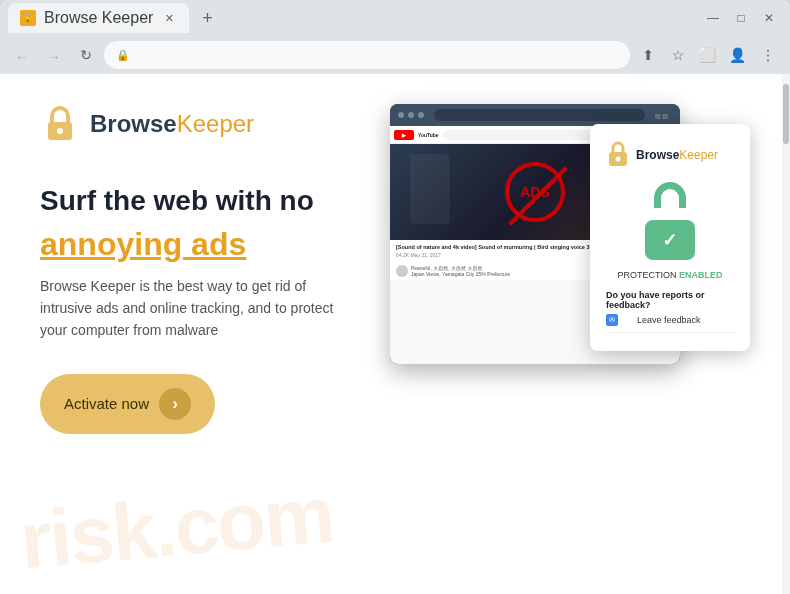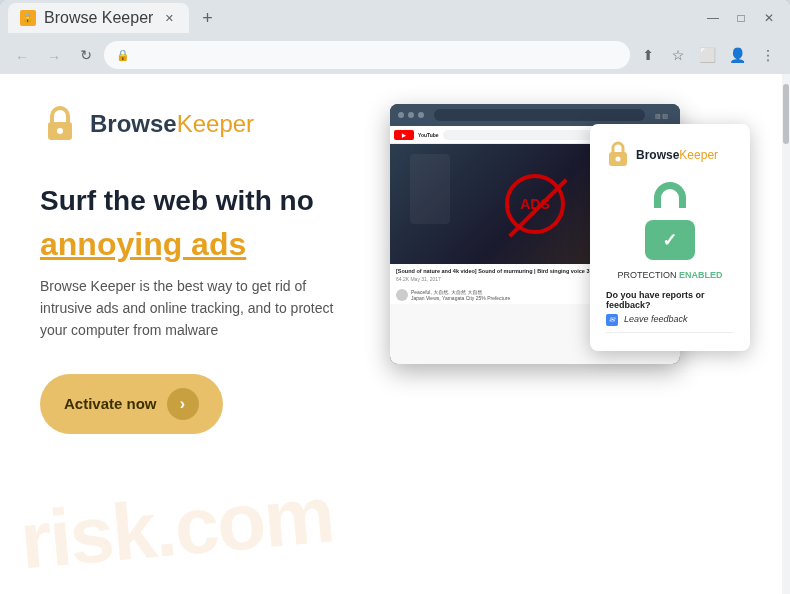--- a/index.html
+++ b/index.html
@@ -228,21 +228,21 @@
       gap: 10px;
       background: #e8c06a;
       border: none;
       border-radius: 30px;
       padding: 14px 24px;
       cursor: pointer;
       width: fit-content;
     }
     .activate-btn-text {
       font-size: 15px;
-      font-weight: 700;
+      font-weight: 400;
       color: #3c2f00;
     }
     .activate-btn-arrow {
       width: 32px; height: 32px;
       background: #c8a040;
       border-radius: 50%;
       display: flex; align-items: center; justify-content: center;
       color: white;
       font-size: 16px;
       font-weight: bold;
@@ -313,21 +313,21 @@
       background: #ff0000;
       border-radius: 2px;
       display: flex; align-items: center; justify-content: center;
     }
     .yt-logo-text { font-size: 5px; color: white; font-weight: bold; }
     .yt-search {
       flex: 1; height: 10px; background: #f1f3f4; border-radius: 5px;
     }
     .video-area {
       background: #c2410c;
-      height: 120px;
+      height: 96px;
       position: relative;
       display: flex; align-items: flex-start; justify-content: center;
     }
     .video-thumbnail {
       width: 100%;
       height: 100%;
       background: linear-gradient(135deg, #2c3e50 0%, #1a1a2e 50%, #3d2b1f 100%);
       position: relative;
       display: flex; align-items: center; justify-content: center;
     }
@@ -427,23 +427,23 @@
       font-weight: bold;
     }
 
     .feedback-question {
       font-size: 9px;
       font-weight: 600;
       color: #222;
     }
 
     .feedback-item {
-      display: flex; align-items: flex-start; gap: 6px;
+      display: flex; align-items: center; gap: 19px;
       padding: 4px 0;
-      font-size: 9px; color: #333; font-style: italic;
+      font-size: 9px; color: #333;
     }
     .feedback-icon-blue {
       width: 12px; height: 12px;
       background: #4285f4;
       border-radius: 2px;
       display: flex; align-items: center; justify-content: center;
       font-size: 7px; color: white;
     }
     .feedback-icon-yellow {
       width: 12px; height: 12px;

